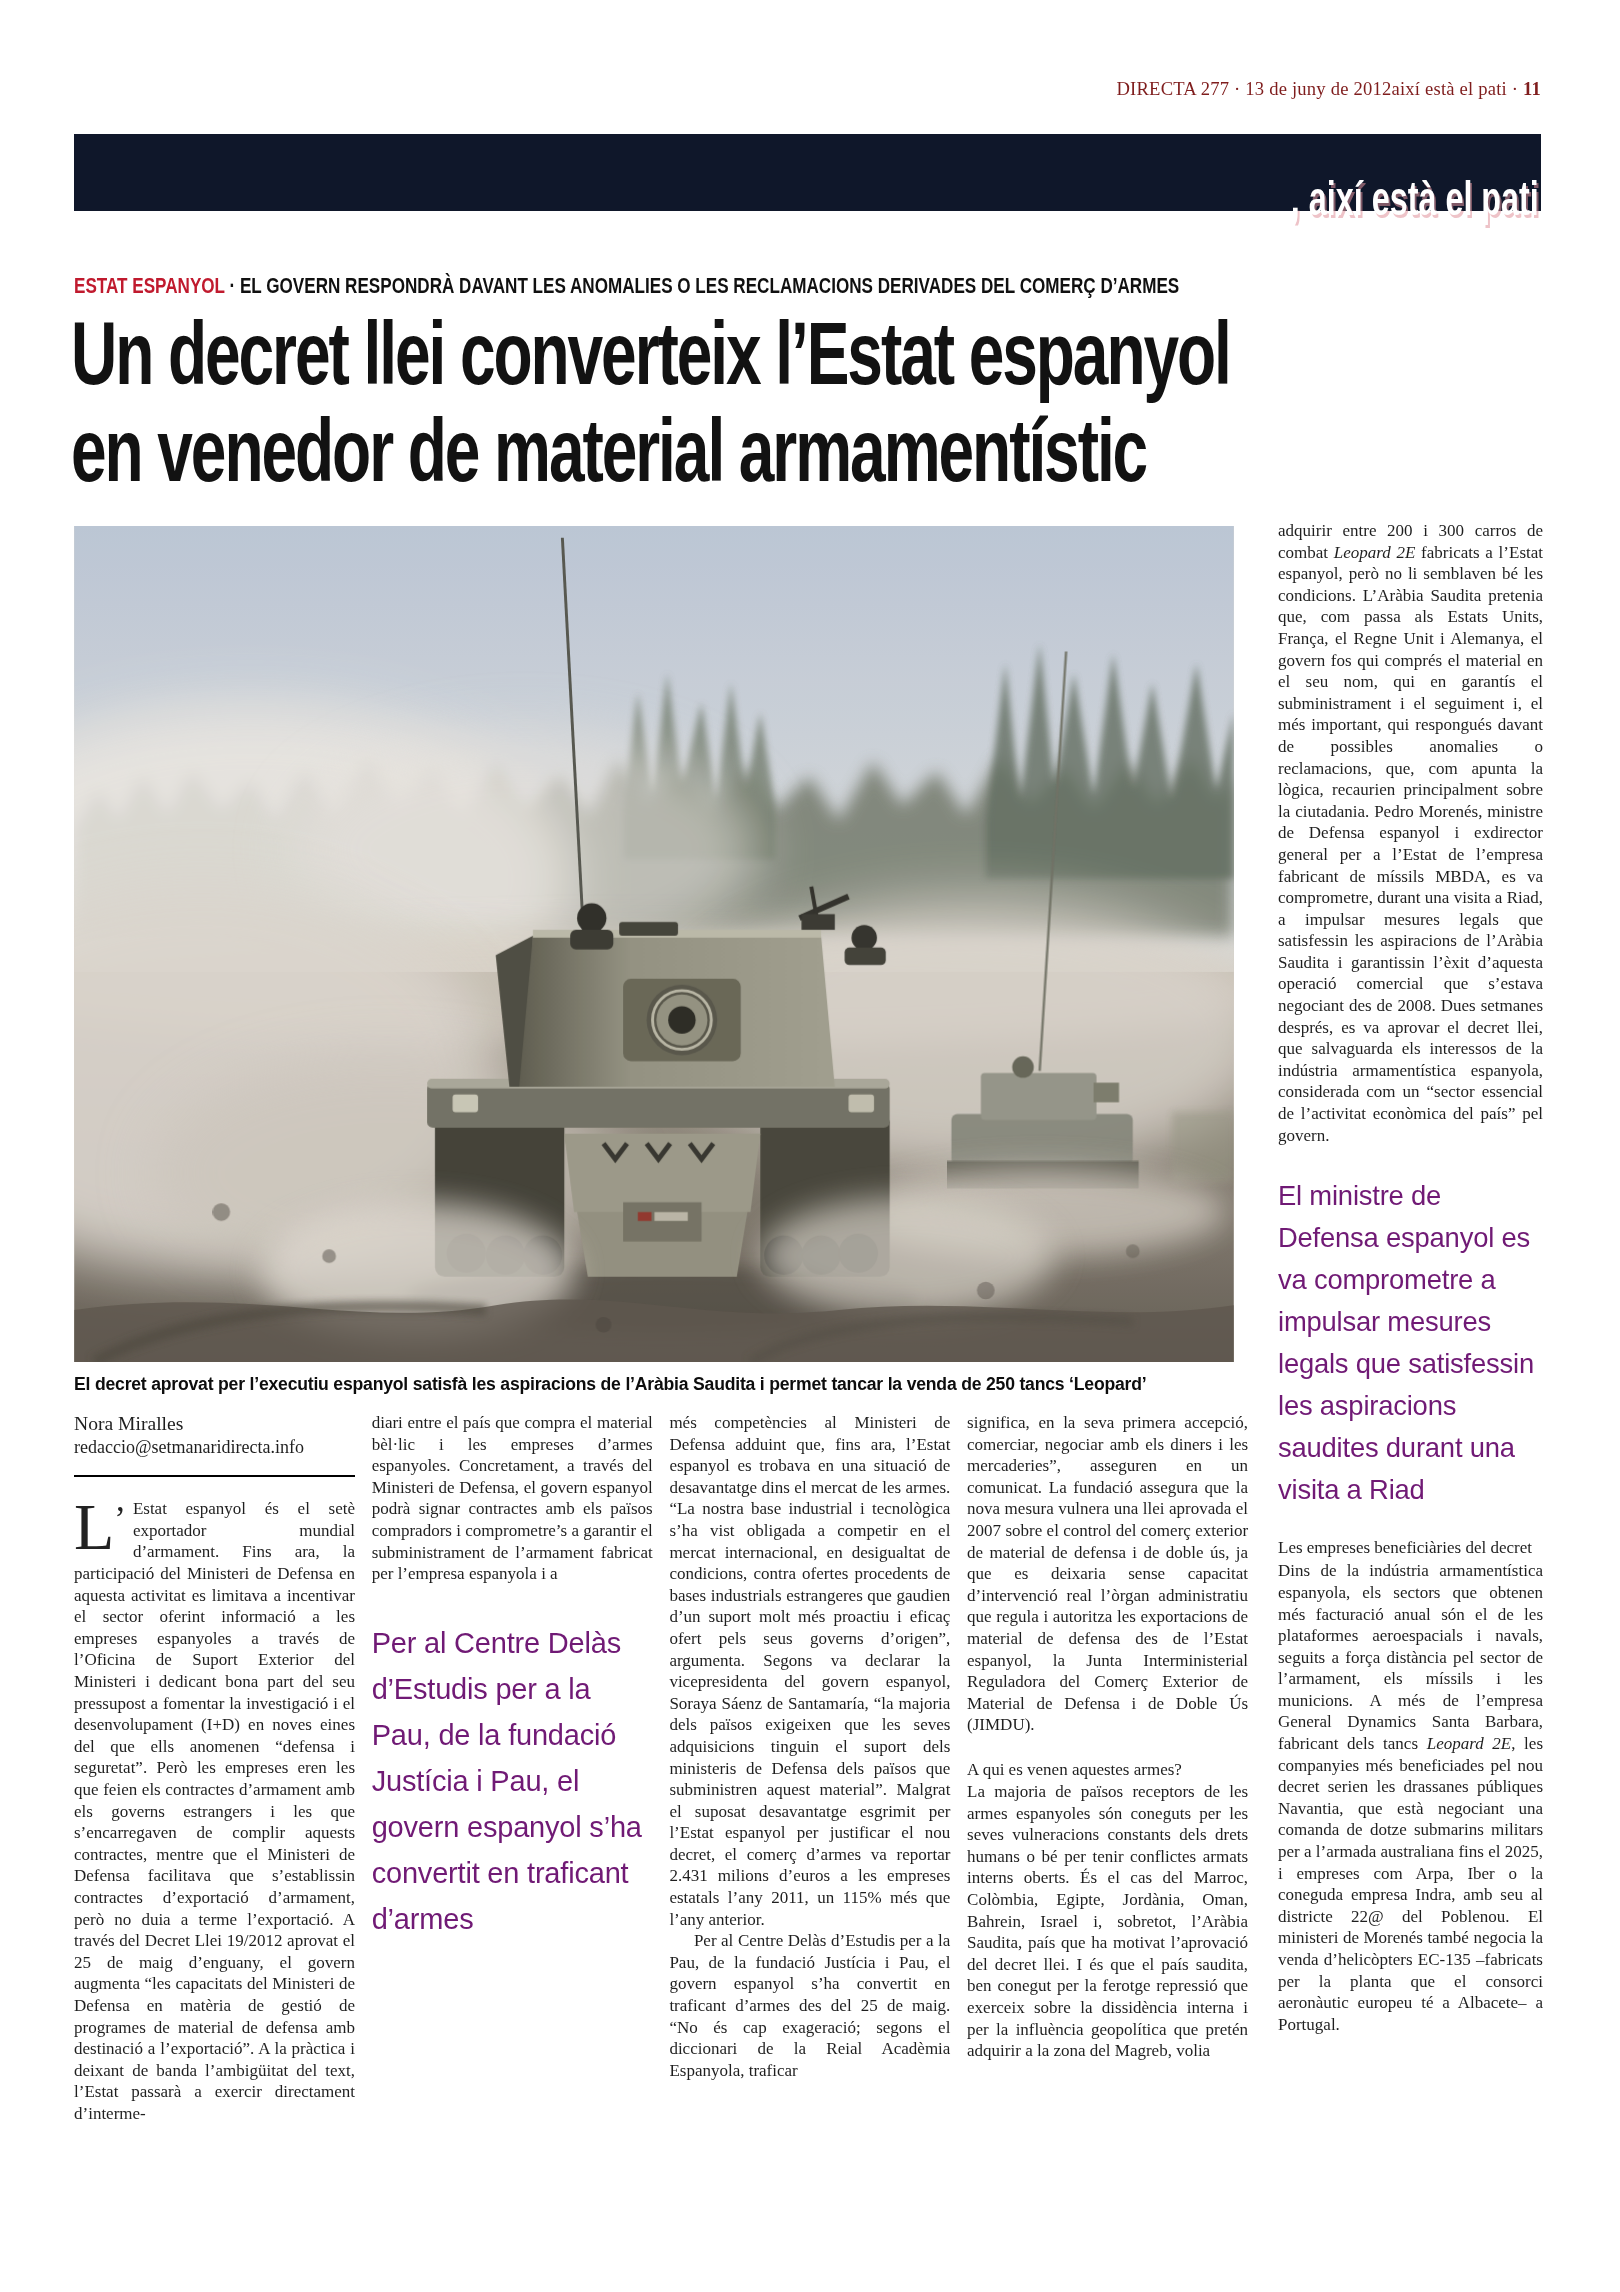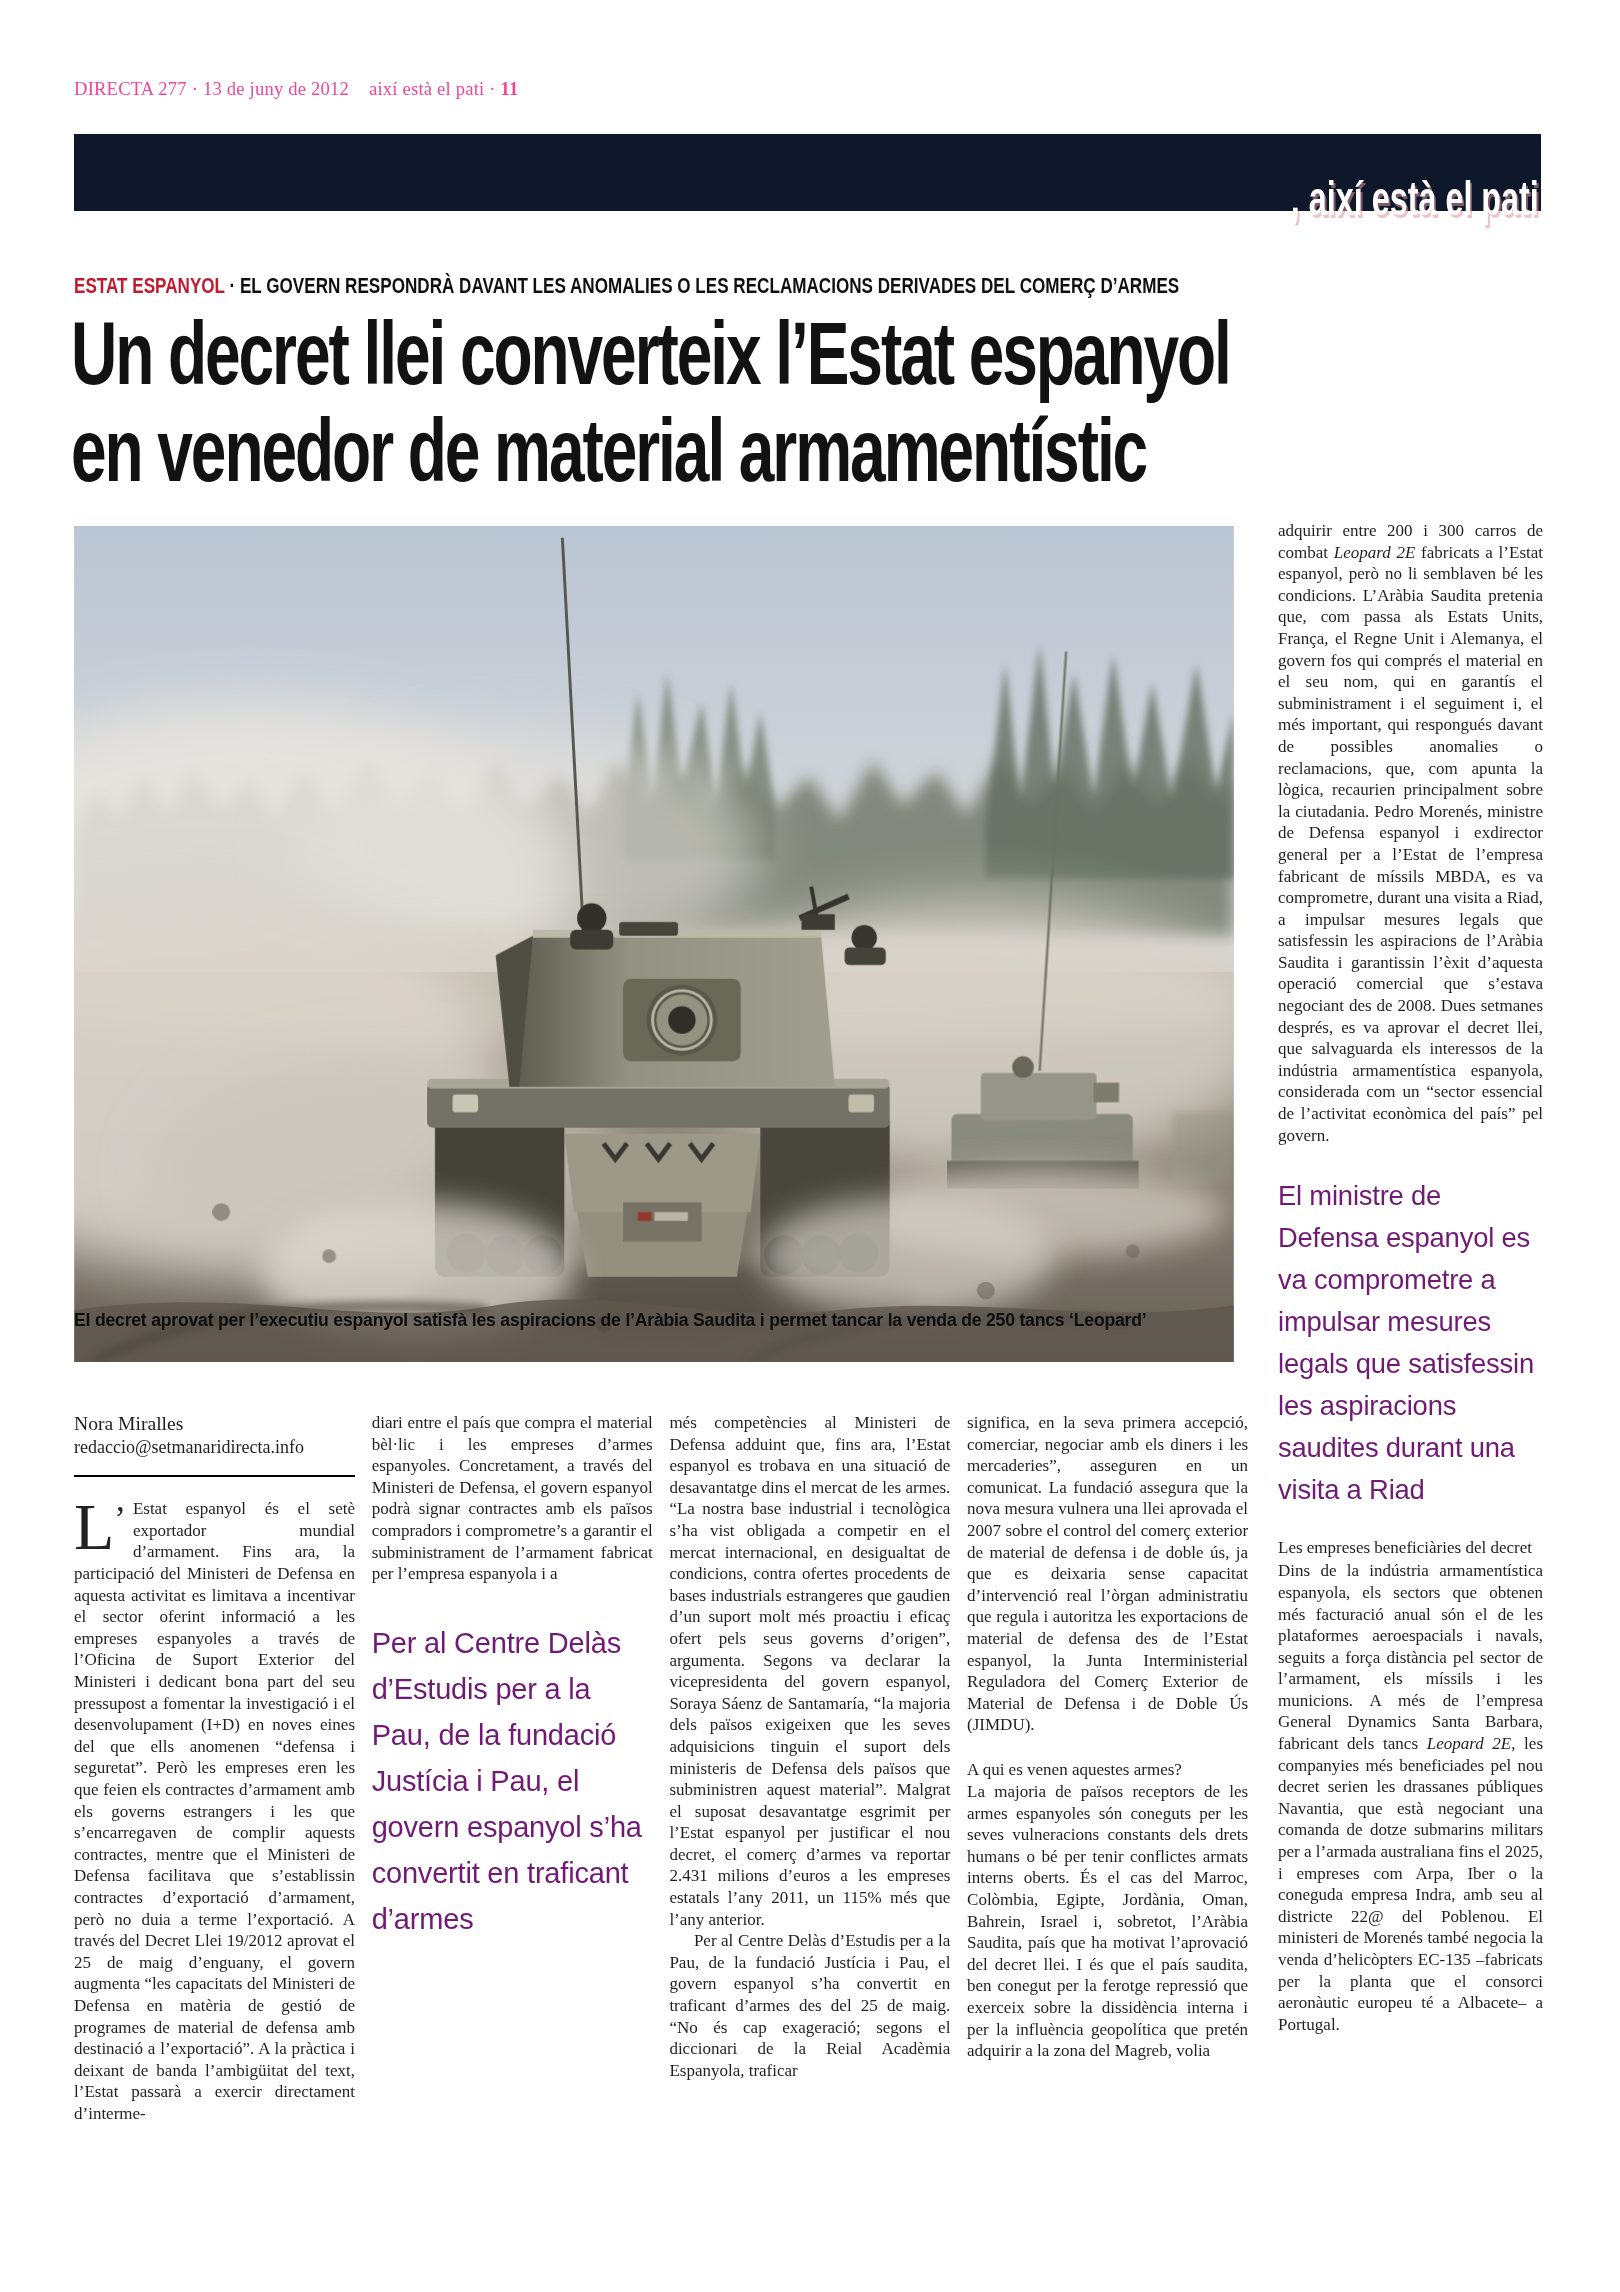--- a/index.html
+++ b/index.html
@@ -1,41 +1,41 @@
 <!DOCTYPE html>
 <html lang="ca"><head>
 <meta charset="utf-8">
 <style>
   html,body{margin:0;padding:0;background:#ffffff;}
   .page{position:relative;width:1620px;height:2293px;background:#fff;overflow:hidden;
         font-family:"Liberation Serif",serif;color:#1c1c1c;}
   
   .header-row{position:absolute;top:78px;left:74px;width:1467px;display:flex;
-        justify-content:flex-start;font-size:18.6px;letter-spacing:0.2px;color:#ec4899;gap:20px;}
+        justify-content:flex-end;font-size:18.6px;letter-spacing:0.2px;color:#7f1d1d;}
   .header-right b{font-weight:bold;}
   
   .banner{position:absolute;top:134px;left:74px;width:1467px;height:77px;background:#0f172a;}
   .banner-label{position:absolute;right:2px;bottom:-14.7px;white-space:nowrap;
         font-family:"Liberation Sans",sans-serif;font-weight:bold;font-size:49px;color:#fff;
         transform:scaleX(.66);transform-origin:100% 100%;
         text-shadow:2.9px 2.9px 0 rgba(224,146,155,.55);}
   
   .kicker{position:absolute;top:273px;left:74px;white-space:nowrap;
         font-family:"Liberation Sans",sans-serif;font-weight:bold;font-size:22.5px;
         transform:scaleX(.76);transform-origin:0 50%;color:#101010;}
   .kicker-hl{color:#c01a2e;}
   
   .headline{position:absolute;top:305px;left:71px;margin:0;width:2058px;
         font-family:"Liberation Sans",sans-serif;font-weight:bold;color:#121212;
         font-size:89px;line-height:97px;letter-spacing:-2.9px;
         transform:scaleX(.72);transform-origin:0 0;}
   .headline span{display:block;white-space:nowrap;}
   
   .photo{position:absolute;top:526px;left:74px;width:1160px;height:836px;overflow:hidden;background:#d9d9d6;}
-  .caption{position:absolute;top:1310px;left:74px;width:1235px;white-space:nowrap;
+  .caption{position:absolute;top:1374px;left:74px;width:1235px;white-space:nowrap;
         font-family:"Liberation Sans",sans-serif;font-weight:bold;font-size:17.6px;
         letter-spacing:-0.2px;color:#0d0d0d;}
   
   .columns{position:absolute;top:1412px;left:74px;width:1175px;height:880px;overflow:hidden;
         display:grid;grid-template-columns:repeat(4,281px);column-gap:16.7px;}
   .col{font-size:17px;line-height:21.6px;text-align:justify;hyphens:auto;color:#1f1f1f;}
   .col p{margin:0;}
   .col p.indent{text-indent:24.5px;}
   .byline-name{font-size:19.6px;font-weight:normal;line-height:23.5px;}
   .byline-email{font-size:18px;line-height:23.5px;}

